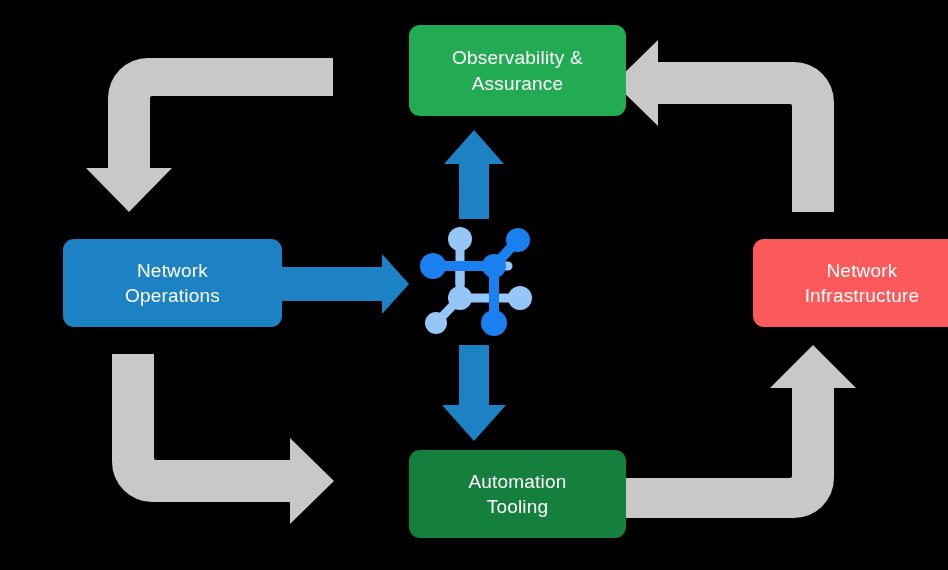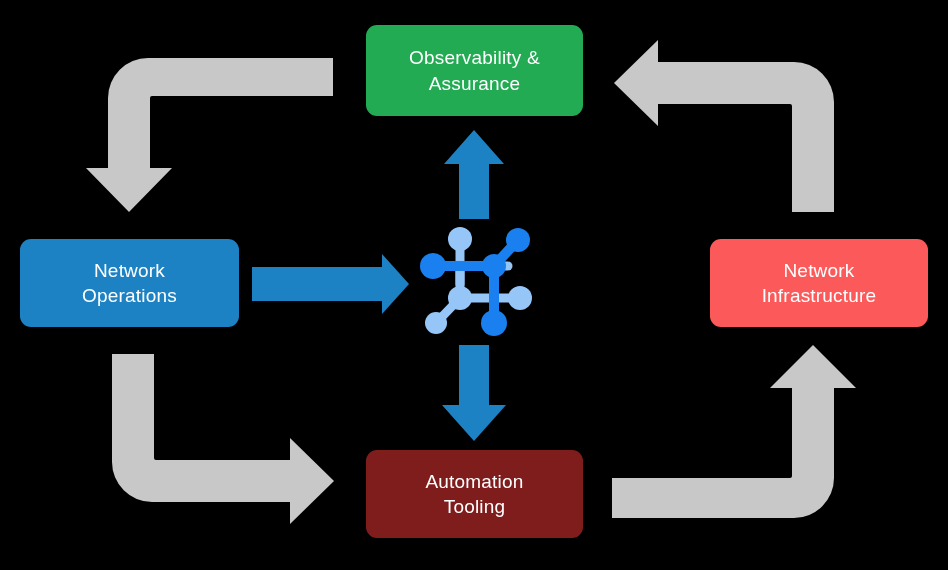--- a/index.html
+++ b/index.html
@@ -35,20 +35,21 @@
     border-radius: 11px;
     color: #ffffff;
     font-size: 19px;
     font-weight: 400;
     line-height: 1.32;
     letter-spacing: 0.2px;
     font-family: "Liberation Sans", sans-serif;
     box-sizing: border-box;
     padding: 6px 10px;
     white-space: pre-line;
+    margin-left: 43px;
   }
   #box-observability {
     left: 366px;
     top: 25px;
     width: 217px;
     height: 91px;
   }
   #box-network-operations {
     left: 20px;
     top: 239px;
@@ -214,18 +215,18 @@
   <div class="node-box" id="box-network-operations" style="background:#1c82c4;">
     <span>Network
 Operations</span>
   </div>
 
   <div class="node-box" id="box-network-infrastructure" style="background:#fc5a5a;">
     <span>Network
 Infrastructure</span>
   </div>
 
-  <div class="node-box" id="box-automation-tooling" style="background:#7f1d1d;">
+  <div class="node-box" id="box-automation-tooling" style="background:#15803d;">
     <span>Automation
 Tooling</span>
   </div>
 
 </div>
 
 </body></html>

